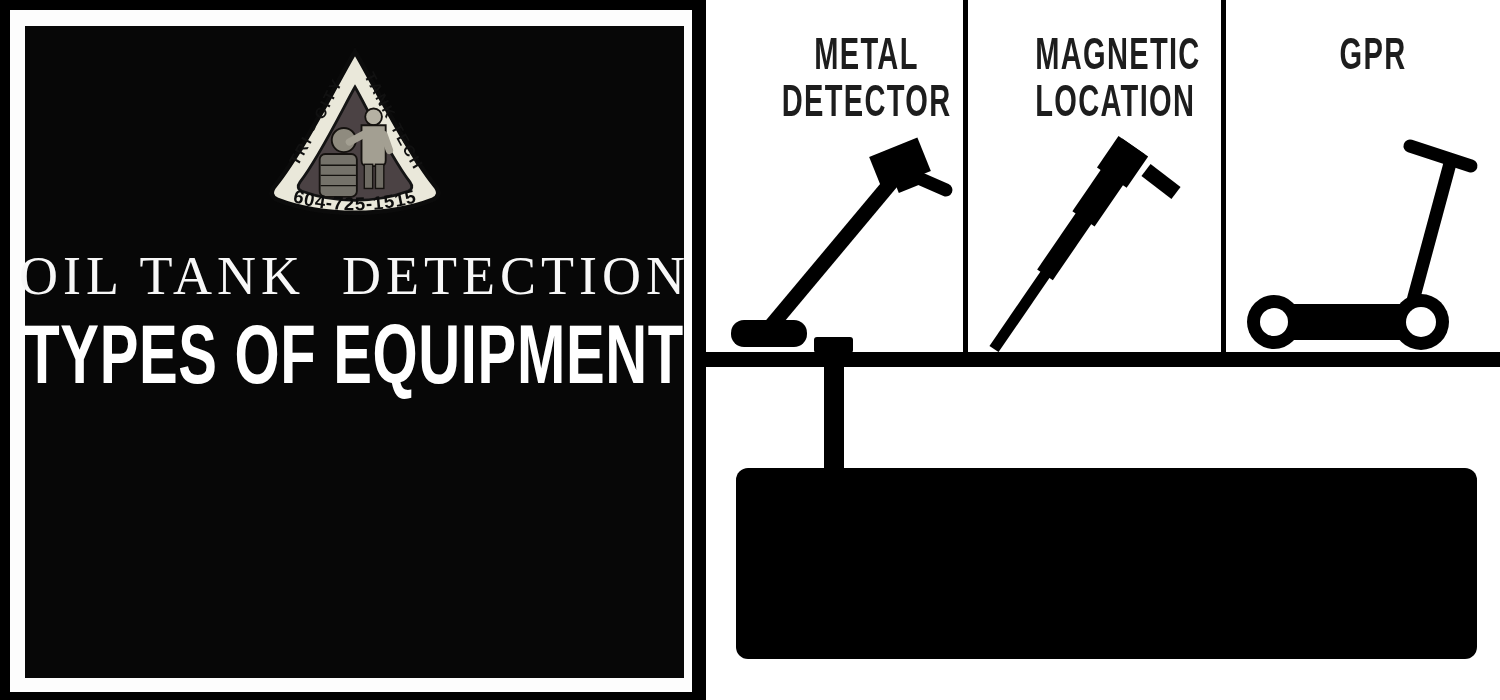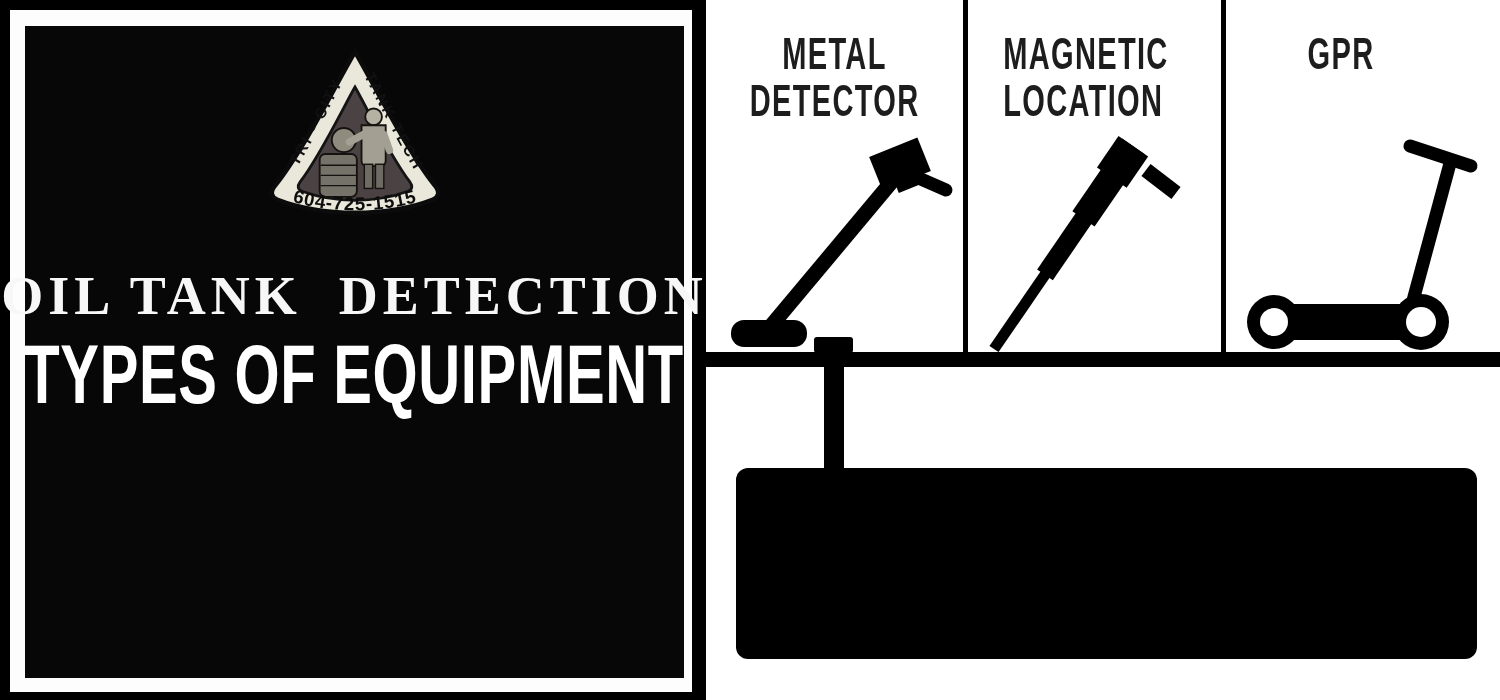--- a/index.html
+++ b/index.html
@@ -5,31 +5,31 @@
   html,body{margin:0;padding:0;}
   body{width:1500px;height:700px;background:#ffffff;font-family:"Liberation Sans",sans-serif;position:relative;overflow:hidden;}
   .stage{position:absolute;inset:0;width:1500px;height:700px;}
 
   
   .left-panel{position:absolute;left:0;top:0;width:706px;height:700px;background:#000;}
   .white-frame{position:absolute;left:10px;top:10px;width:682px;height:682px;background:#fdfdfd;}
   .inner-panel{position:absolute;left:15px;top:16px;width:659px;height:652px;background:#070707;
                display:flex;flex-direction:column;align-items:center;}
   .logo-svg{margin-top:20px;display:block;}
-  .subtitle{margin:44px 0 0 0;color:#f7f7f7;font-family:"Liberation Serif",serif;font-weight:bold;
+  .subtitle{margin:24px 0 0 0;color:#f7f7f7;font-family:"Liberation Serif",serif;font-weight:normal;
             font-size:54px;line-height:58px;letter-spacing:5px;white-space:pre;}
   .main-title{margin:4px 0 0 0;color:#ffffff;font-weight:bold;font-size:84px;line-height:90px;}
   .main-title .squeeze{display:inline-block;transform:scaleX(0.69);transform-origin:50% 50%;
             white-space:nowrap;letter-spacing:1px;}
 
   
   .right-panel{position:absolute;left:706px;top:0;width:794px;height:700px;background:#ffffff;}
   .divider{position:absolute;top:0;width:5px;height:352px;background:#000;}
   .divider.d1{left:257px;} .divider.d2{left:515px;}
-  .eq-column{position:absolute;top:0;height:352px;}
+  .eq-column{position:absolute;top:0;height:352px;padding-left:32px;}
   .eq-column.c1{left:0;width:257px;} .eq-column.c2{left:262px;width:207px;} .eq-column.c3{left:520px;width:230px;}
   .eq-header{margin-top:30px;text-align:center;color:#1d1d1d;font-weight:bold;font-size:44px;line-height:47px;
              transform:scaleX(0.66);transform-origin:50% 0;letter-spacing:2px;white-space:nowrap;}
   .eq-header span{display:block;}
   .icon-svg{position:absolute;}
   .icon-metal{left:0;top:128px;}
   .icon-magnetic{left:262px;top:128px;}
   .icon-gpr{left:520px;top:118px;}
 
   .ground-line{position:absolute;left:0;top:352px;width:794px;height:15px;background:#000;}

